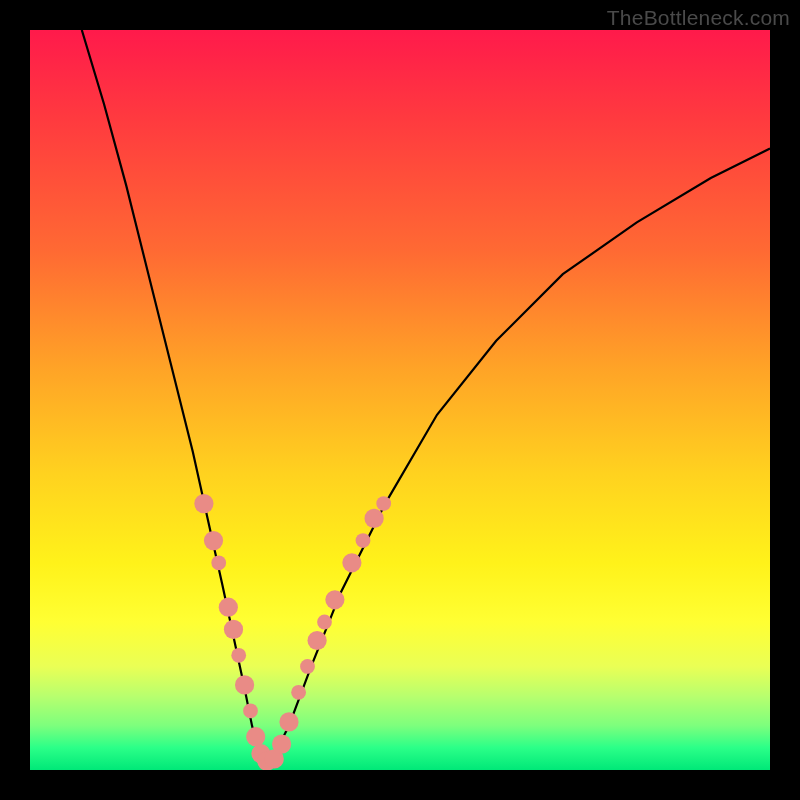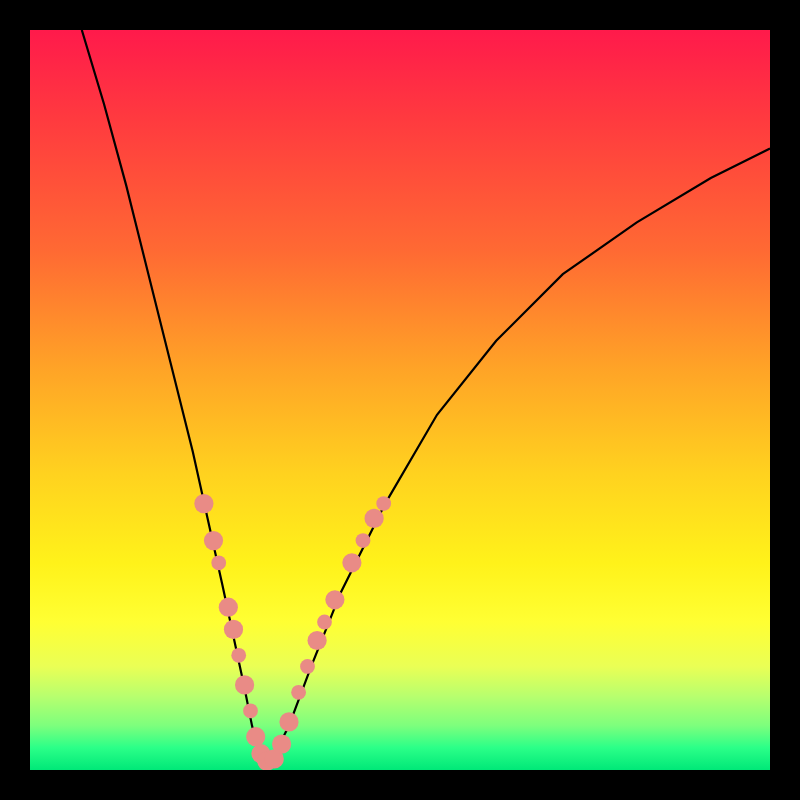--- a/index.html
+++ b/index.html
@@ -84,13 +84,14 @@
           <circle cx="287.1" cy="610.5" r="9.6" fill="#e98b86"></circle>
           <circle cx="294.5" cy="592.0" r="7.4" fill="#e98b86"></circle>
           <circle cx="304.9" cy="569.8" r="9.6" fill="#e98b86"></circle>
           <circle cx="321.9" cy="532.8" r="9.6" fill="#e98b86"></circle>
           <circle cx="333.0" cy="510.6" r="7.4" fill="#e98b86"></circle>
           <circle cx="344.1" cy="488.4" r="9.6" fill="#e98b86"></circle>
           <circle cx="353.7" cy="473.6" r="7.4" fill="#e98b86"></circle>
         </g>
     </svg>
   </div>
+  <div class="watermark">TheBottleneck.com</div>
 </div>
 
 </body></html>

